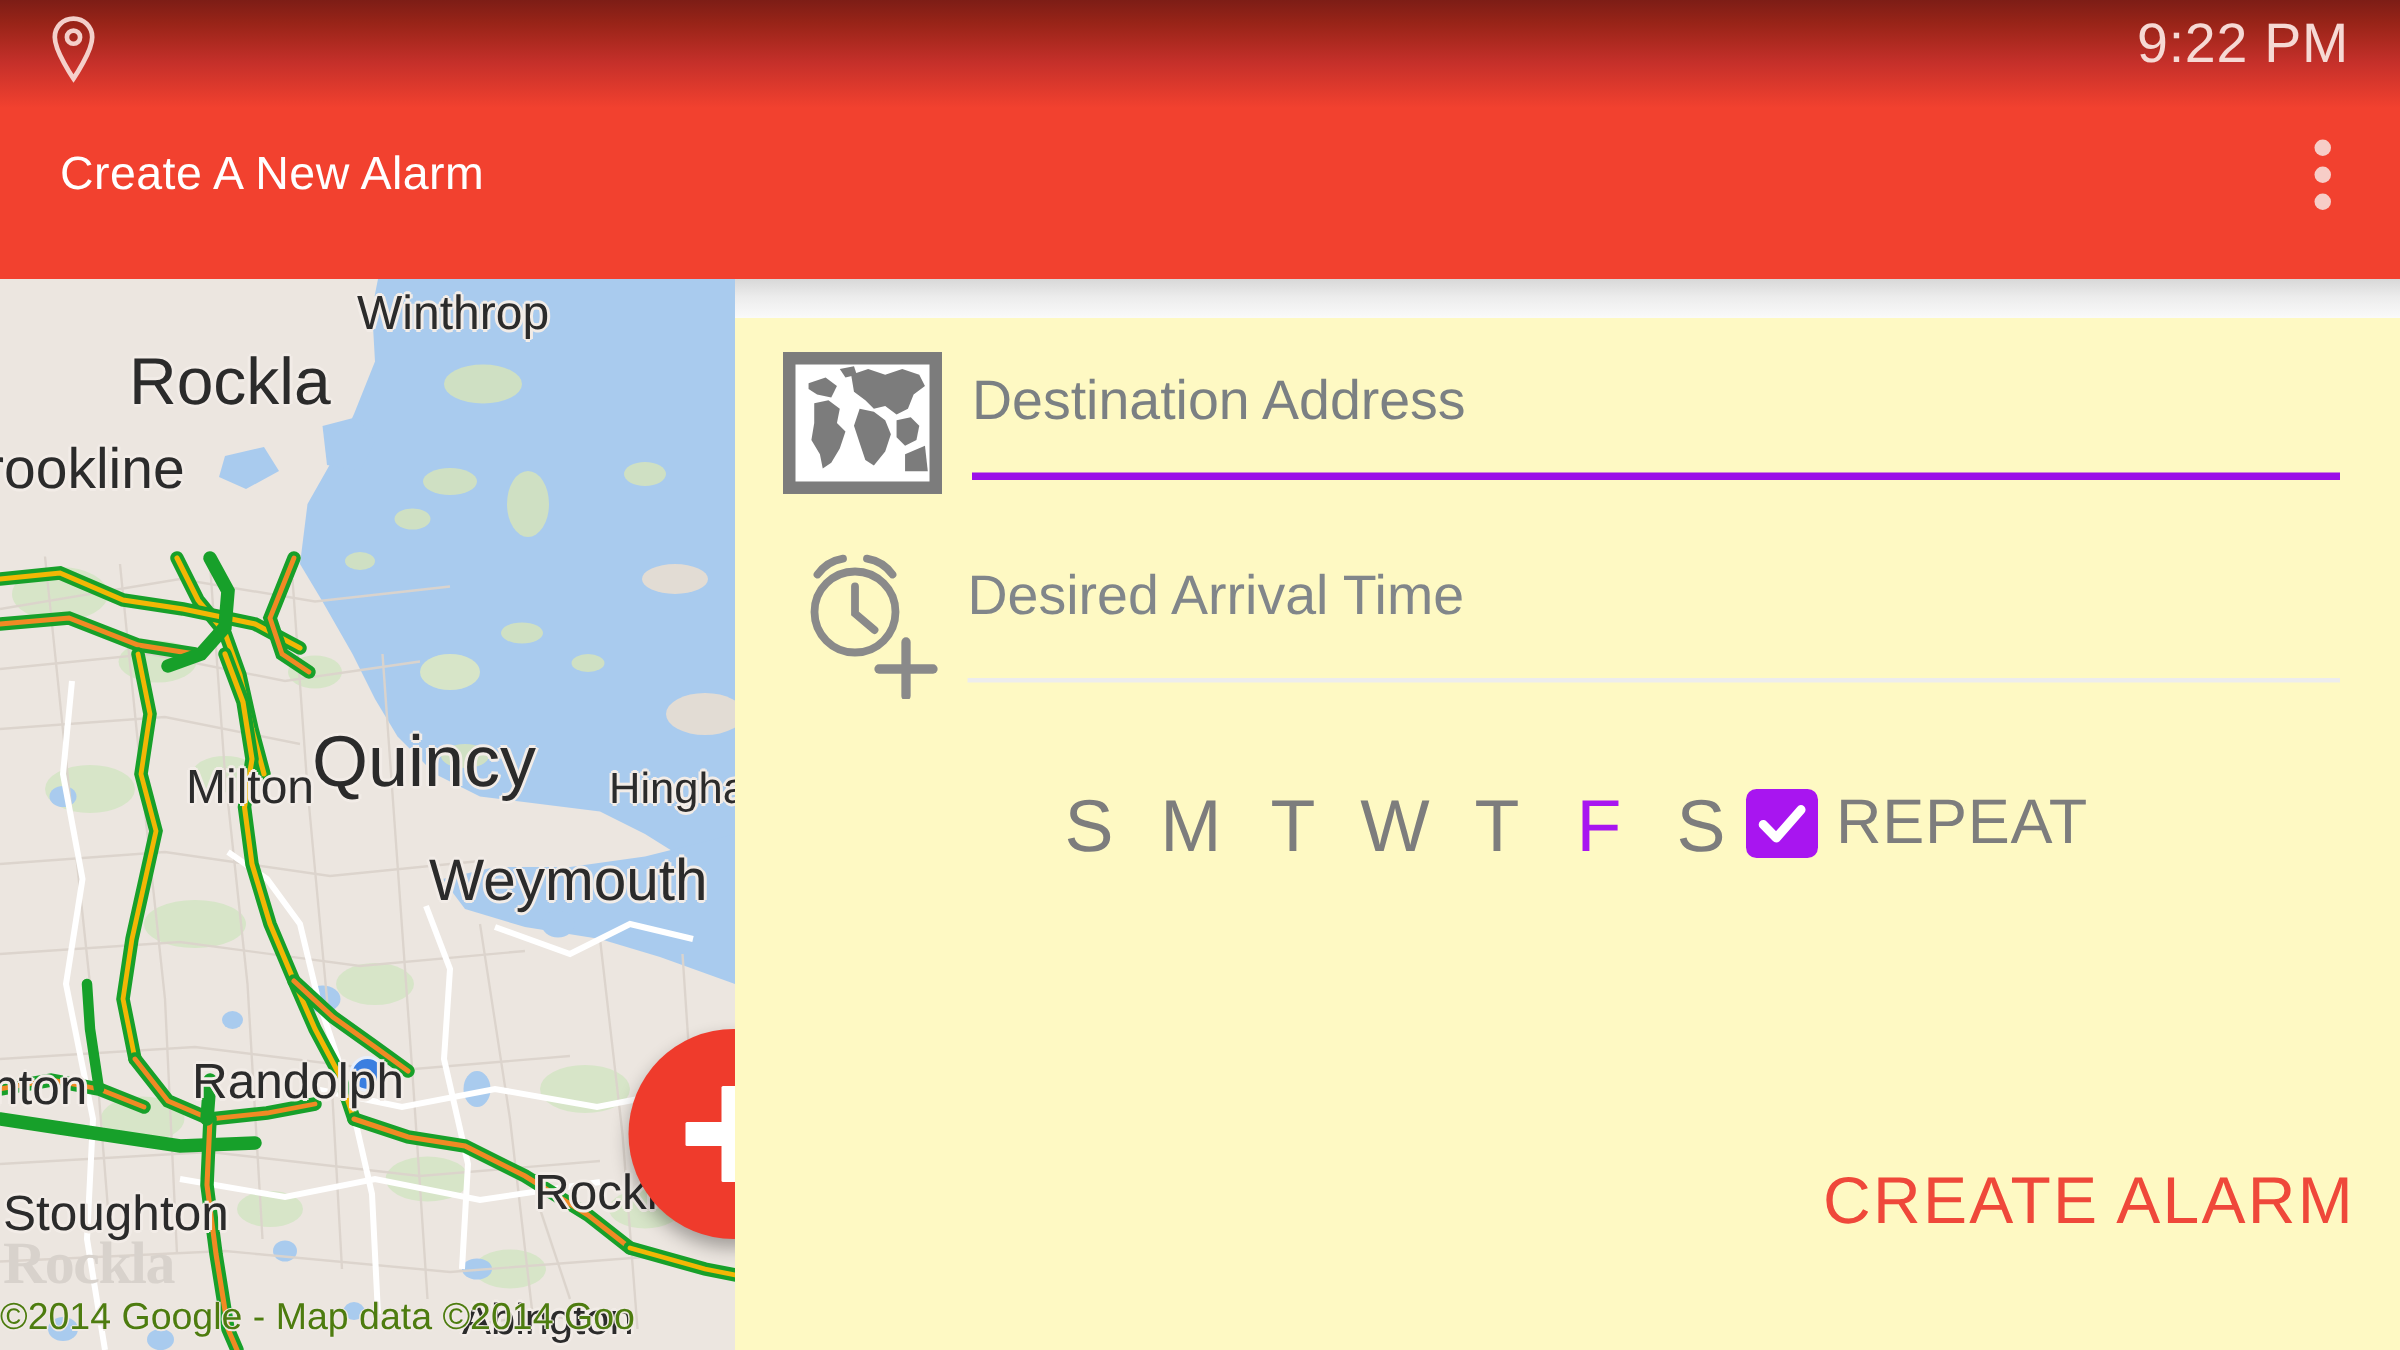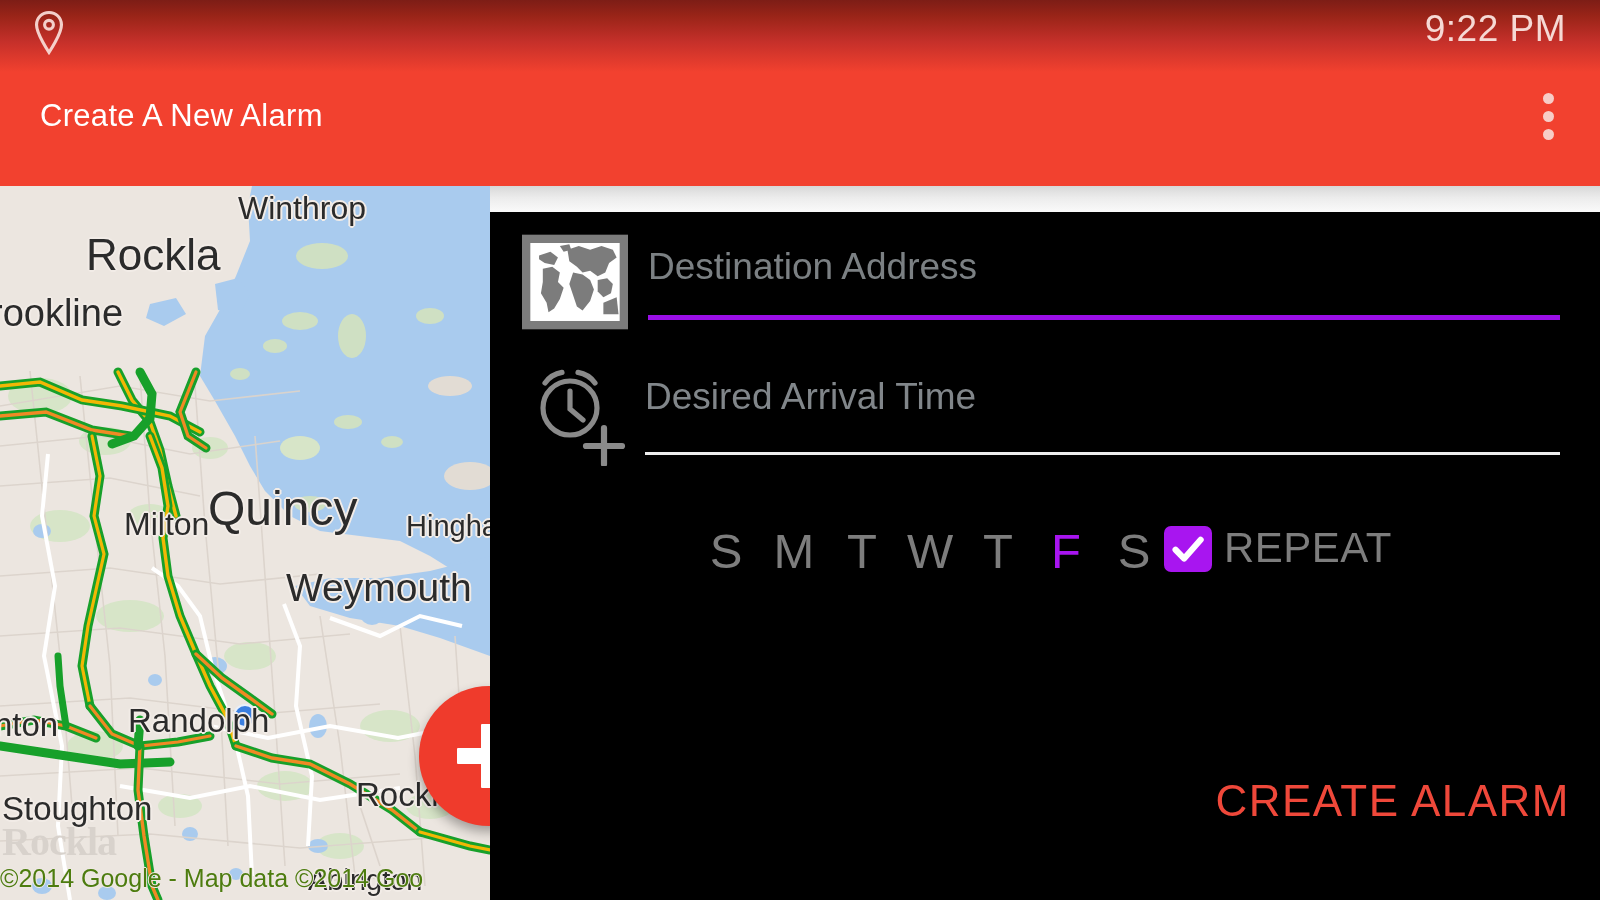--- a/index.html
+++ b/index.html
@@ -89,21 +89,21 @@
     background: #fff; border-radius: 1px;
   }
   #fab .bar-v {
     position: absolute; left: 62px; top: 38px; width: 16px; height: 64px;
     background: #fff; border-radius: 1px;
   }
 
   
   #form-pane {
     position: absolute; left: 490px; top: 186px; width: 1110px; height: 714px;
-    background: #000000;
+    background: #fef9c3;
   }
   #pane-top-shadow {
     position: absolute; left: 0; top: 0; width: 1110px; height: 26px;
     background: linear-gradient(to bottom, #d8d8d8 0%, #ececec 45%, #fafafa 100%);
   }
 
   .field-row { position: absolute; left: 0; width: 1110px; }
 
   
   #row-destination { top: 22px; height: 125px; }

